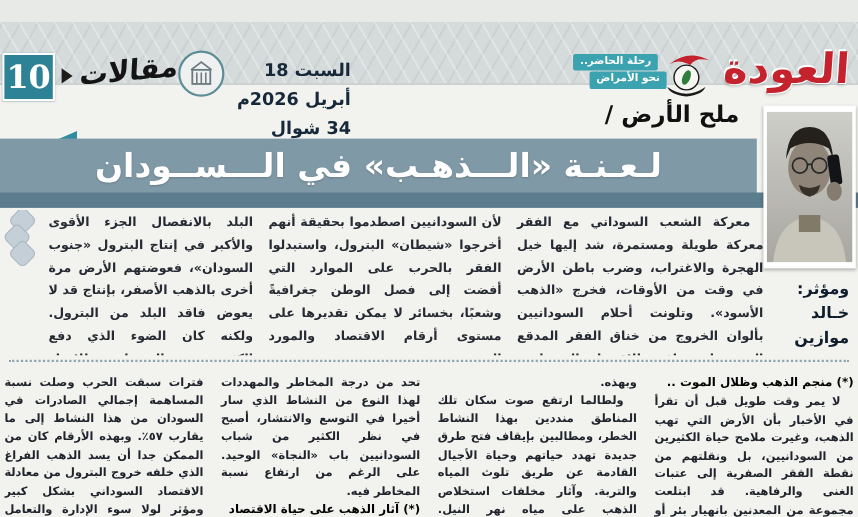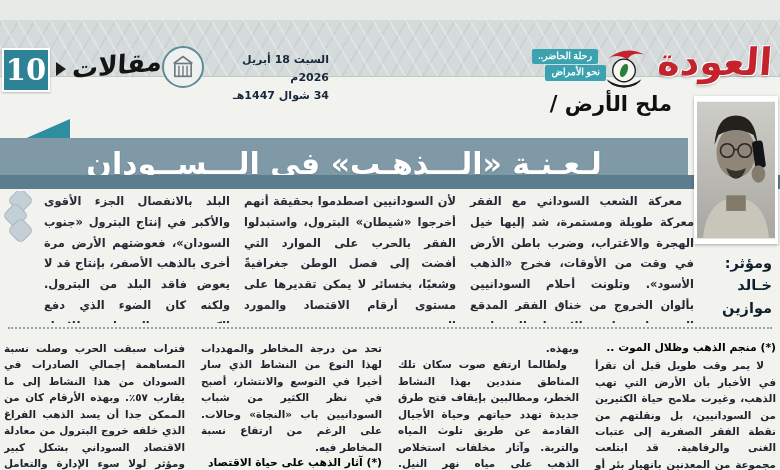--- a/index.html
+++ b/index.html
@@ -33,44 +33,44 @@
   .section-label{
     position:absolute;left:72px;top:30px;font-size:26px;font-weight:bold;color:#141414;
     transform:rotate(-5deg) skewX(-8deg);letter-spacing:1px;
   }
   .circle-icon{
     position:absolute;left:162px;top:26px;width:42px;height:42px;border-radius:50%;
     background:#eef1f0;border:2px solid #5e8d96;box-sizing:border-box;
     display:flex;align-items:center;justify-content:center;
   }
   .dates{
-    position:absolute;left:219px;top:31px;width:110px;text-align:right;
-    font-size:11px;font-weight:bold;color:#16283a;line-height:1.65;
+    position:absolute;left:209px;top:31px;width:110px;text-align:right;
+    font-size:16px;font-weight:bold;color:#16283a;line-height:1.65;
   }
   .badges{position:absolute;left:520px;top:29px;width:78px;}
   .badge{
     display:block;background:#3ba2b0;color:#fff;font-size:9.5px;font-weight:bold;
-    padding:1px 6px 2px;border-radius:2px;width:max-content;line-height:1.3;font-family:Liberation Serif, serif;
+    padding:1px 6px 2px;border-radius:2px;width:max-content;line-height:1.3;
   }
   .badge.b2{margin-top:1px;margin-right:-8px;}
   .dove{position:absolute;left:598px;top:22px;}
   .paper-logo{
     position:absolute;left:652px;top:20px;width:126px;text-align:center;
     font-size:38px;font-weight:900;color:#c4232e;
     text-shadow:1px 1px 0 #fff, -1px -1px 0 #fff, 0 2px 3px rgba(0,0,0,.25);
     transform:skewX(-4deg);
   }
   
   .kicker{
     position:absolute;right:108px;top:92px;font-size:21px;font-weight:900;color:#101010;
     letter-spacing:.5px;
   }
   .banner{
     position:absolute;left:0;top:126px;width:688px;height:51px;background:#8099a7;
-    display:flex;align-items:center;justify-content:center;margin-top:12px;
+    display:flex;align-items:center;justify-content:center;
   }
   .banner h1{
     margin:0;color:#ffffff;font-size:30px;font-weight:900;letter-spacing:1px;white-space:nowrap;
     text-shadow:0 1px 2px rgba(0,0,0,.18);
   }
   .banner-fold{
     position:absolute;left:22px;top:119px;width:0;height:0;
     border-bottom:21px solid #2f8da0;border-left:48px solid transparent;
   }
   .banner-strip{position:absolute;left:0;top:175px;width:780px;height:14px;background:#5c7d8e;}
@@ -213,21 +213,21 @@
     <div class="bcol">
       <h3>(*) منجم الذهب وظلال الموت ..</h3>
       <p class="indent">لا يمر وقت طويل قبل أن تقرأ في الأخبار بأن الأرض التي تهب الذهب، وغيرت ملامح حياة الكثيرين من السودانيين، بل ونقلتهم من نقطة الفقر الصفرية إلى عتبات الغنى والرفاهية. قد ابتلعت مجموعة من المعدنين بانهيار بئر أو منجم ذهب. لتضاف طريقة أكثر بشاعة للموت إلى طرق الموت المتعددة في السودان.</p>
 
     </div>
     <div class="bcol">
       <p>وبهذه.</p>
       <p class="indent">ولطالما ارتفع صوت سكان تلك المناطق منددين بهذا النشاط الخطر، ومطالبين بإيقاف فتح طرق جديدة تهدد حياتهم وحياة الأجيال القادمة عن طريق تلوث المياه والتربة. وآثار مخلفات استخلاص الذهب على مياه نهر النيل. وشكاوى المواطنين من رصد حالات صحية تحمل مؤشرات خطيرة. مثل تشوهات صاحبت عددا من المواليد الجدد. وحالات الإجهاض. وانتشار الأمراض</p>
     </div>
     <div class="bcol">
-      <p>تحد من درجة المخاطر والمهددات لهذا النوع من النشاط الذي سار أخيرا في التوسع والانتشار، أصبح في نظر الكثير من شباب السودانيين باب «النجاة» وحالات. على الرغم من ارتفاع نسبة المخاطر فيه.</p>
+      <p>تحد من درجة المخاطر والمهددات لهذا النوع من النشاط الذي سار أخيرا في التوسع والانتشار، أصبح في نظر الكثير من شباب السودانيين باب «النجاة» الوحيد. على الرغم من ارتفاع نسبة المخاطر فيه.</p>
       <h3>(*) آثار الذهب على حياة الاقتصاد السوداني .</h3>
 
     </div>
     <div class="bcol">
       <p>فترات سبقت الحرب وصلت نسبة المساهمة إجمالي الصادرات في السودان من هذا النشاط إلى ما يقارب ٥٧٪. وبهذه الأرقام كان من الممكن جدا أن يسد الذهب الفراغ الذي خلفه خروج البترول من معادلة الاقتصاد السوداني بشكل كبير ومؤثر لولا سوء الإدارة والتعامل الرسمي المتظلم مع هذا المتغير، الذي كان من الممكن أن يقلب موازين الاقتصاد في هذا البلد رأسا على عقب.</p>
 
     </div>
   </div>
 
 </div>

